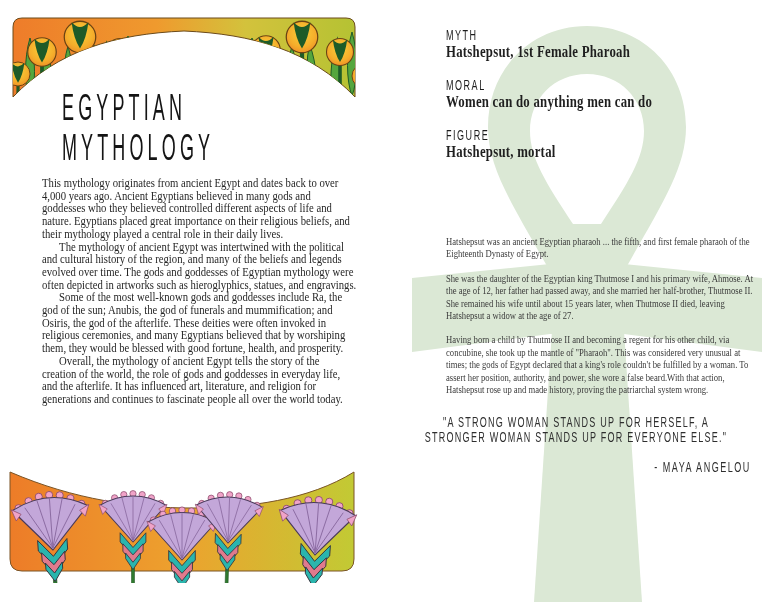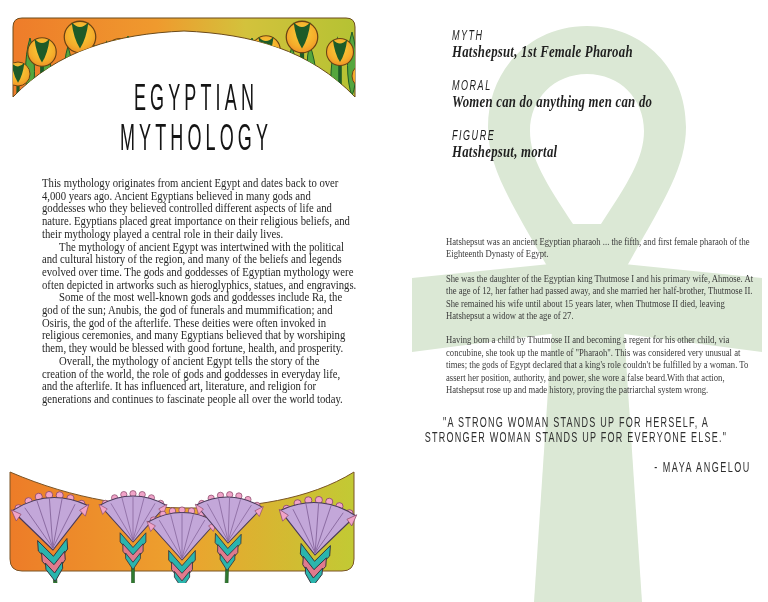--- a/index.html
+++ b/index.html
@@ -6,38 +6,38 @@
   body{width:768px;height:602px;overflow:hidden;font-family:"Liberation Serif",serif;}
   .spread{position:relative;width:768px;height:602px;background:#ffffff;}
   .page{position:absolute;top:0;height:602px;width:384px;overflow:hidden;}
   .page-left{left:0;}
   .page-right{left:384px;}
 
   
   .arch{position:absolute;top:0;left:0;}
   .band{position:absolute;top:458px;left:0;}
 
-  .title{position:absolute;top:74px;left:0;width:384px;margin:4px;text-align:center;
+  .title{position:absolute;top:74px;left:0;width:384px;margin:14px;text-align:left;
          font-family:"Liberation Sans",sans-serif;font-weight:400;color:#141414;}
   .title span{display:block;font-size:24px;letter-spacing:5.5px;line-height:40px;
               transform:scale(0.75,1.55);transform-origin:50% 50%;white-space:nowrap;}
 
   .body-copy{position:absolute;top:177px;left:42px;width:338px;
              transform:scaleX(0.93);transform-origin:0 0;
              font-size:11.5px;line-height:12.7px;color:#262626;}
   .body-copy p{margin:0;}
   .body-copy p.indent{text-indent:1.6em;}
 
   
   .ankh{position:absolute;top:0;left:0;z-index:0;}
   .rp-content{position:relative;z-index:1;}
 
   .egy{font-family:"Liberation Sans",sans-serif;color:#1c1c1c;}
 
-  .meta{position:absolute;top:28px;left:68px;font-style:italic;}
+  .meta{position:absolute;top:28px;left:62px;}
   .meta-group{margin-bottom:15px;}
   .meta-label{font-size:9.5px;letter-spacing:1.6px;line-height:13px;
               transform:scale(0.95,1.5);transform-origin:0 50%;font-weight:500;}
   .meta-value{font-family:"Liberation Serif",serif;font-weight:700;font-size:16px;
               line-height:22px;color:#1f1f1f;transform:scaleX(0.8);transform-origin:0 0;
               white-space:nowrap;letter-spacing:0.3px;}
 
   .body-copy-right{position:absolute;top:236px;left:62px;width:344px;
                    transform:scaleX(0.9);transform-origin:0 0;
                    font-size:9.6px;line-height:12.4px;color:#3a3a3a;}

